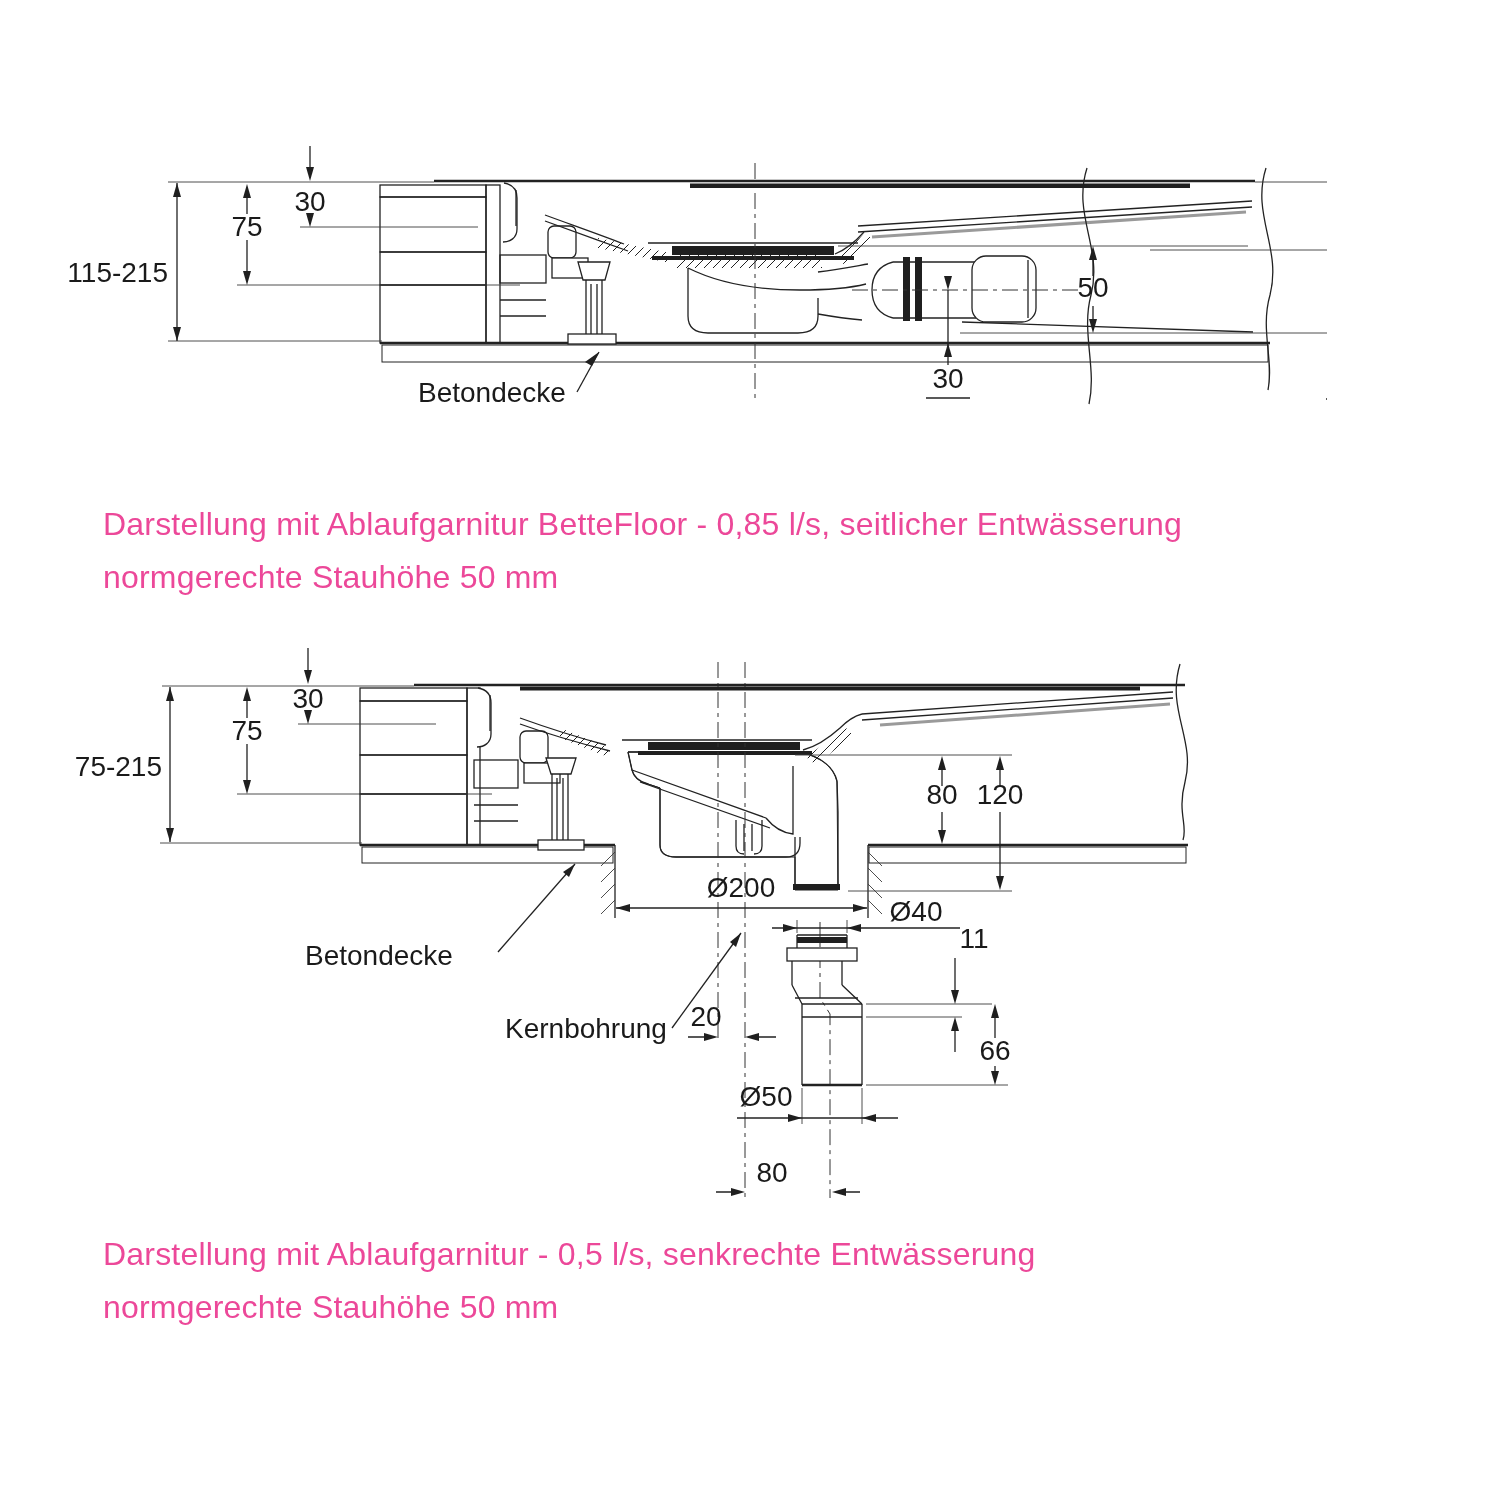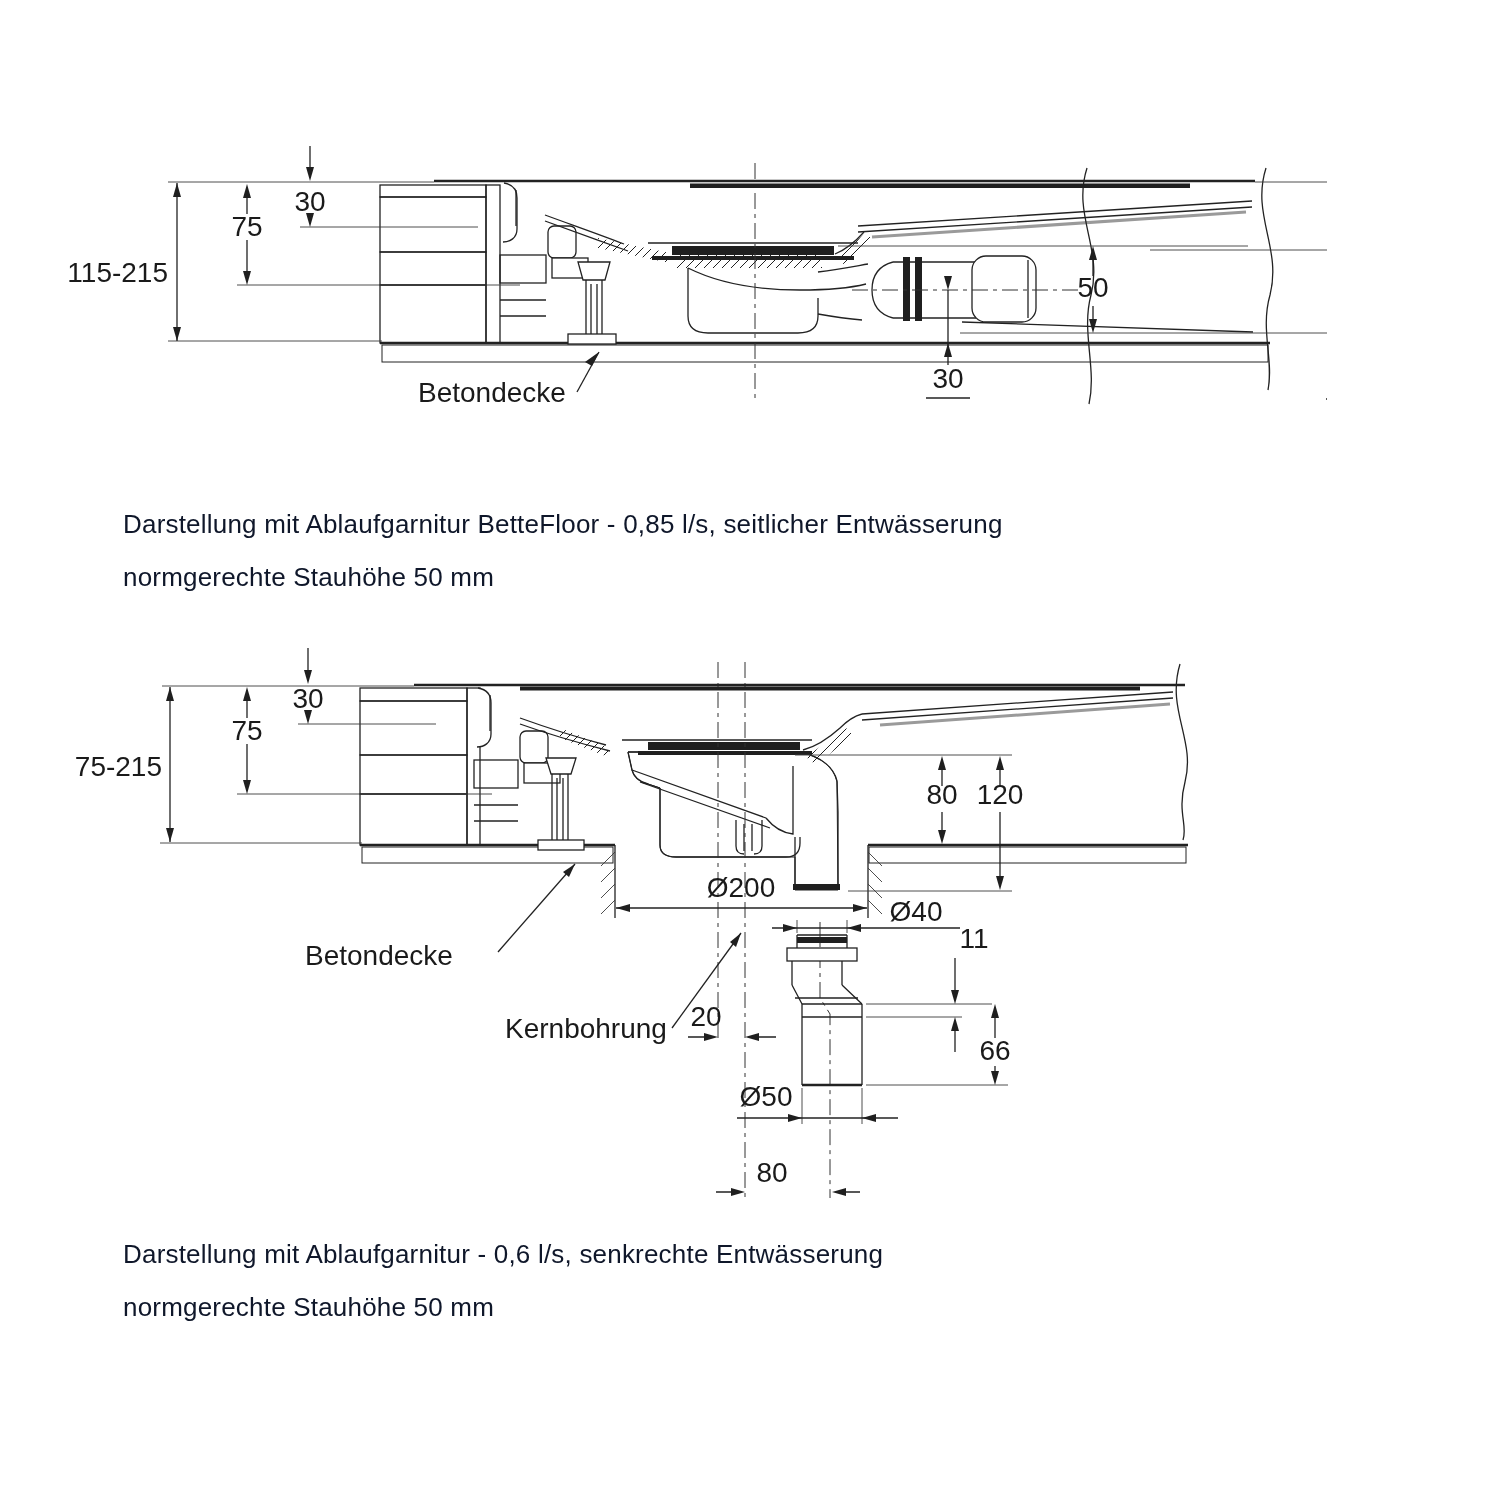--- a/index.html
+++ b/index.html
@@ -11,21 +11,21 @@
   .s2{stroke-width:2.4;}
   .thin{stroke-width:0.9;stroke:#3a3a3a;}
   .white{fill:#fff;}
   .dark{fill:#1f1f1f;stroke:none;}
   .arrow{fill:#1f1f1f;stroke:none;}
   .cl{stroke-dasharray:16 5 4 5;stroke-width:1;stroke:#333;}
   .gray{stroke:#9a9a9a;stroke-width:3;}
   text.dim{font-family:"Liberation Sans",sans-serif;font-size:28px;fill:#1a1a1a;stroke:none;}
   text.mid{text-anchor:middle;}
   text.enda{text-anchor:end;}
-  .caption{position:absolute;left:123px;color:#0f172a;font-size:26px;line-height:53px;
+  .caption{position:absolute;left:103px;color:#ec4899;font-size:32px;line-height:53px;
            letter-spacing:0.2px;white-space:nowrap;}
 </style>
 </head>
 <body>
 
 <div class="page">
 
 <svg width="1500" height="1500" viewBox="0 0 1500 1500">
   <defs>
     <pattern id="patCross" width="8" height="8" patternUnits="userSpaceOnUse">
@@ -352,17 +352,17 @@
       <text class="dim" x="505" y="1038">Kernbohrung</text>
     </g>
   </g>
 </svg>
 
 <div class="caption" style="top:498px">
   <div>Darstellung mit Ablaufgarnitur BetteFloor - 0,85 l/s, seitlicher Entwässerung</div>
   <div>normgerechte Stauhöhe 50 mm</div>
 </div>
 <div class="caption" style="top:1228px">
-  <div>Darstellung mit Ablaufgarnitur - 0,6 l/s, senkrechte Entwässerung</div>
+  <div>Darstellung mit Ablaufgarnitur - 0,5 l/s, senkrechte Entwässerung</div>
   <div>normgerechte Stauhöhe 50 mm</div>
 </div>
 
 </div>
 
 </body></html>

